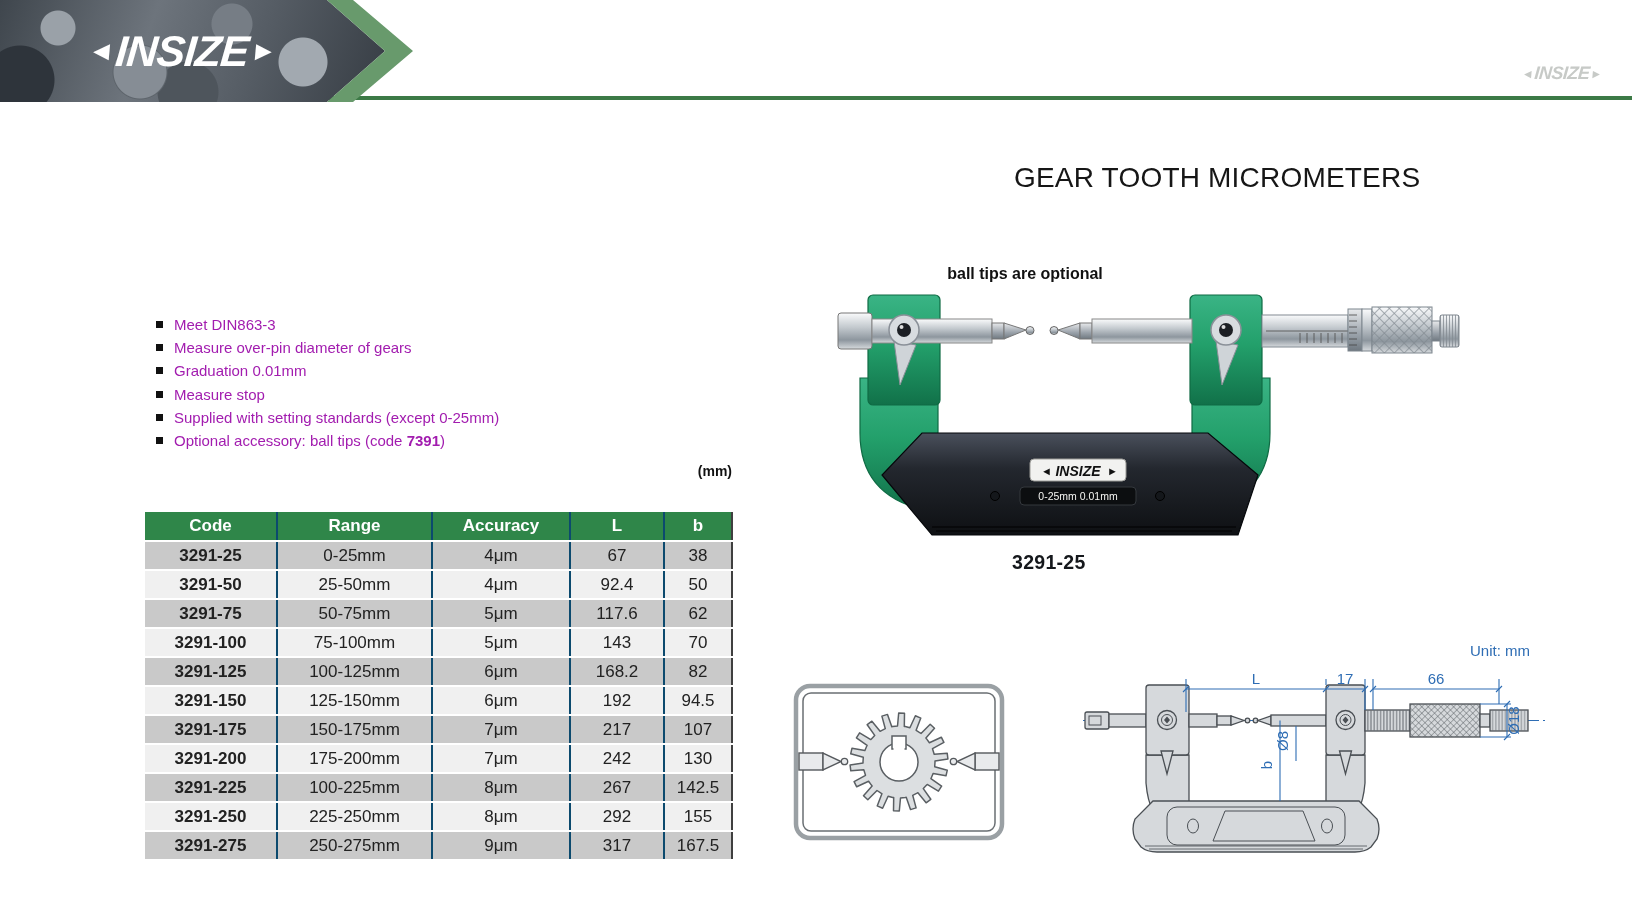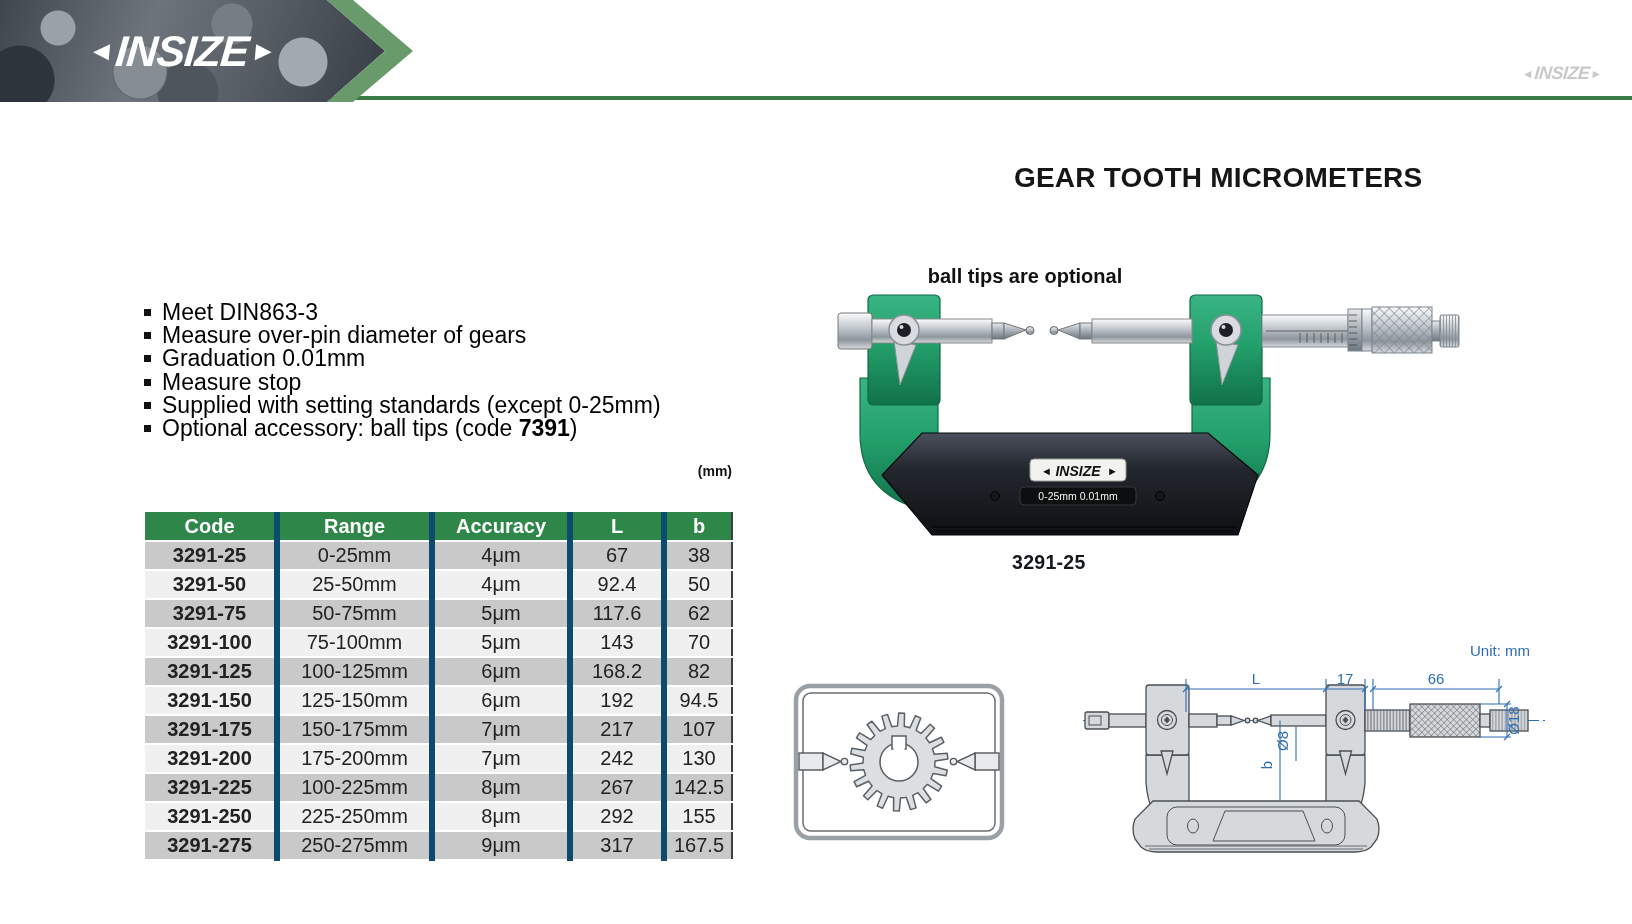--- a/index.html
+++ b/index.html
@@ -26,44 +26,44 @@
   .banner-logo{position:absolute;left:88px;top:27px;display:flex;align-items:center;gap:2px;
     color:#fff;font-weight:bold;font-style:italic;font-size:43px;letter-spacing:-1px;
     transform:skewX(-5deg);}
   .banner-logo .arr{font-style:normal;font-size:27px;line-height:1;}
   .watermark{position:absolute;left:1522px;top:63px;display:flex;align-items:center;gap:1px;
     color:#c7cac7;font-weight:bold;font-style:italic;font-size:18px;letter-spacing:-0.5px;
     transform:skewX(-5deg);}
   .watermark .arr{font-style:normal;font-size:12px;line-height:1;}
 
   
-  .title{position:absolute;left:1014px;top:162px;margin:0;font-size:28px;font-weight:bold;
+  .title{position:absolute;left:1014px;top:162px;margin:0;font-size:28px;font-weight:normal;
          letter-spacing:.2px;white-space:nowrap;color:#161616;}
-  .features{position:absolute;left:144px;top:301px;margin:0;padding:0;list-style:none;
-            font-size:23px;color:#000000;}
+  .features{position:absolute;left:144px;top:301px;margin:12px;padding:0;list-style:none;
+            font-size:15px;color:#a21caf;}
   .features li{display:flex;align-items:center;height:23.2px;white-space:pre;}
   .bullet{width:7px;height:7px;background:#111;margin-right:11px;flex:none;}
 
   
   .unit-label{position:absolute;left:632px;top:463px;width:100px;text-align:right;
               font-weight:bold;font-size:14px;color:#111;}
   .spec-table{position:absolute;left:145px;top:512px;width:587px;border-collapse:collapse;
-              table-layout:fixed;font-size:20px;}
+              table-layout:fixed;font-size:17px;}
   .spec-table th{background:var(--table-header-green,#2f8649);color:#fff;font-weight:bold;
                  height:28px;padding:0;border-bottom:2px solid #fff;}
   .spec-table td{height:27px;text-align:center;padding:0;color:#222;border-bottom:2px solid #fff;}
-  .spec-table th+th,.spec-table td+td{border-left:6px solid #0c4a6e;margin-left:44px;}
+  .spec-table th+th,.spec-table td+td{border-left:2px solid #0c4a6e;margin-left:44px;}
   .spec-table tr>*:last-child{border-right:2px solid #3f3f3f;}
   .spec-table tbody tr.row-dark td{background:var(--row-dark,#c9c9c9);}
   .spec-table tbody tr.row-light td{background:var(--row-light,#f0f0f0);}
   .code-cell{font-weight:bold;color:#111;}
 
   
   .photo-note{position:absolute;left:895px;top:265px;width:260px;text-align:center;
-              font-weight:bold;font-size:20px;color:#111;}
+              font-weight:bold;font-size:16px;color:#111;}
   .product-photo{position:absolute;left:830px;top:283px;width:630px;height:265px;}
   .photo-caption{position:absolute;left:1012px;top:551px;font-weight:bold;font-size:19.5px;
                  letter-spacing:.3px;color:#15181c;}
   .gear-panel{position:absolute;left:793px;top:683px;width:212px;height:158px;}
   .tech-drawing{position:absolute;left:1075px;top:633px;width:500px;height:225px;}
 
   
   .dim-line{stroke:var(--dimension-blue,#2e6db4);stroke-width:1.1;fill:none;}
   .dim-text{fill:var(--dimension-blue,#2e6db4);font-family:"Liberation Sans",sans-serif;
             font-size:15px;}

